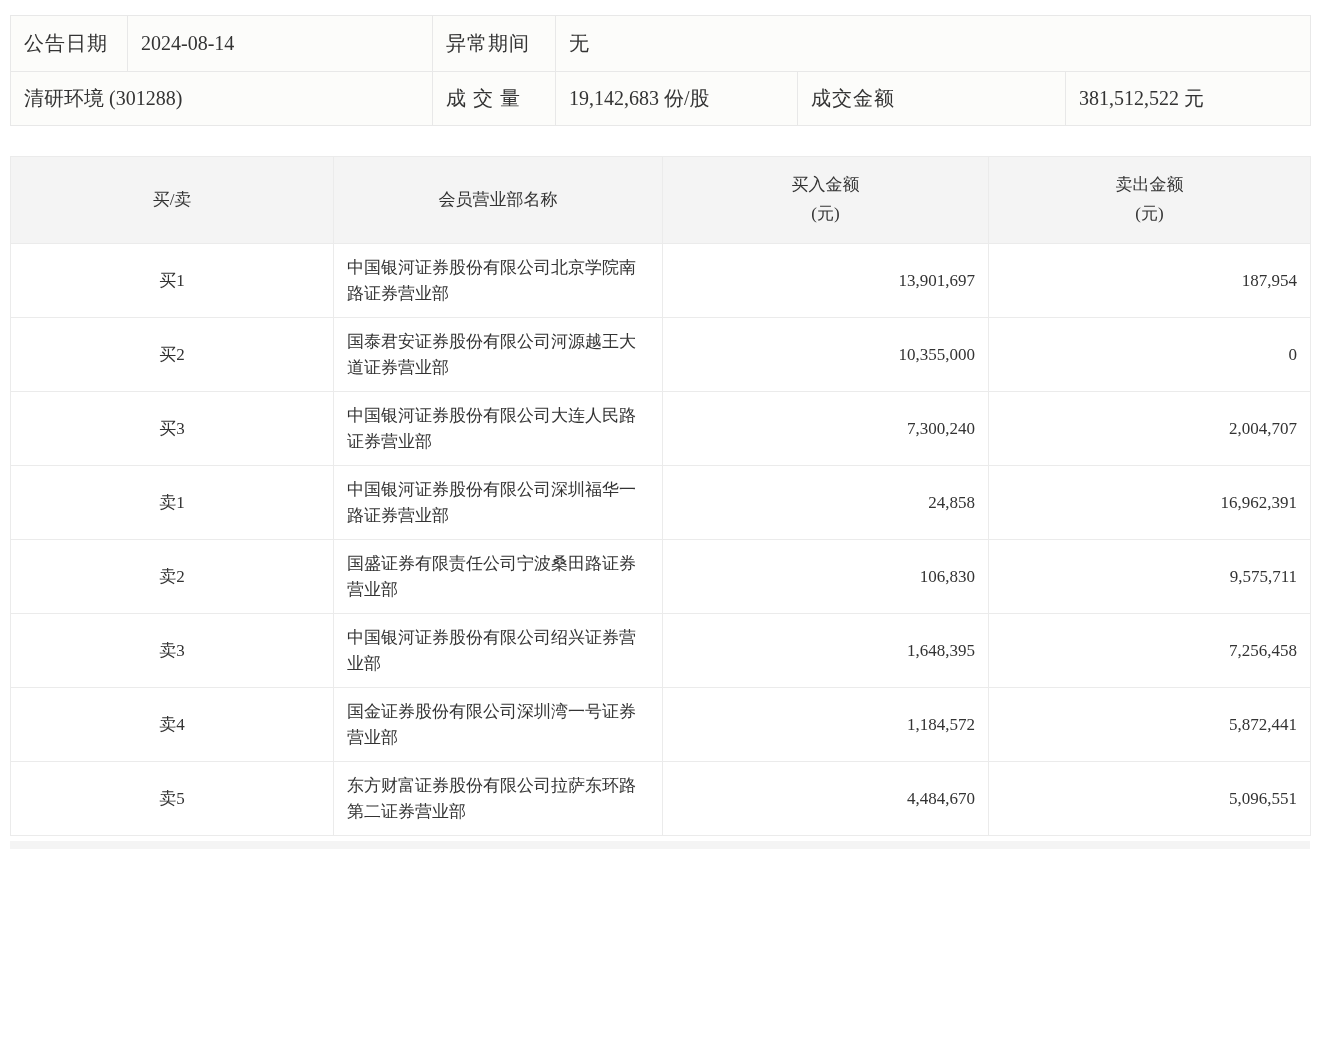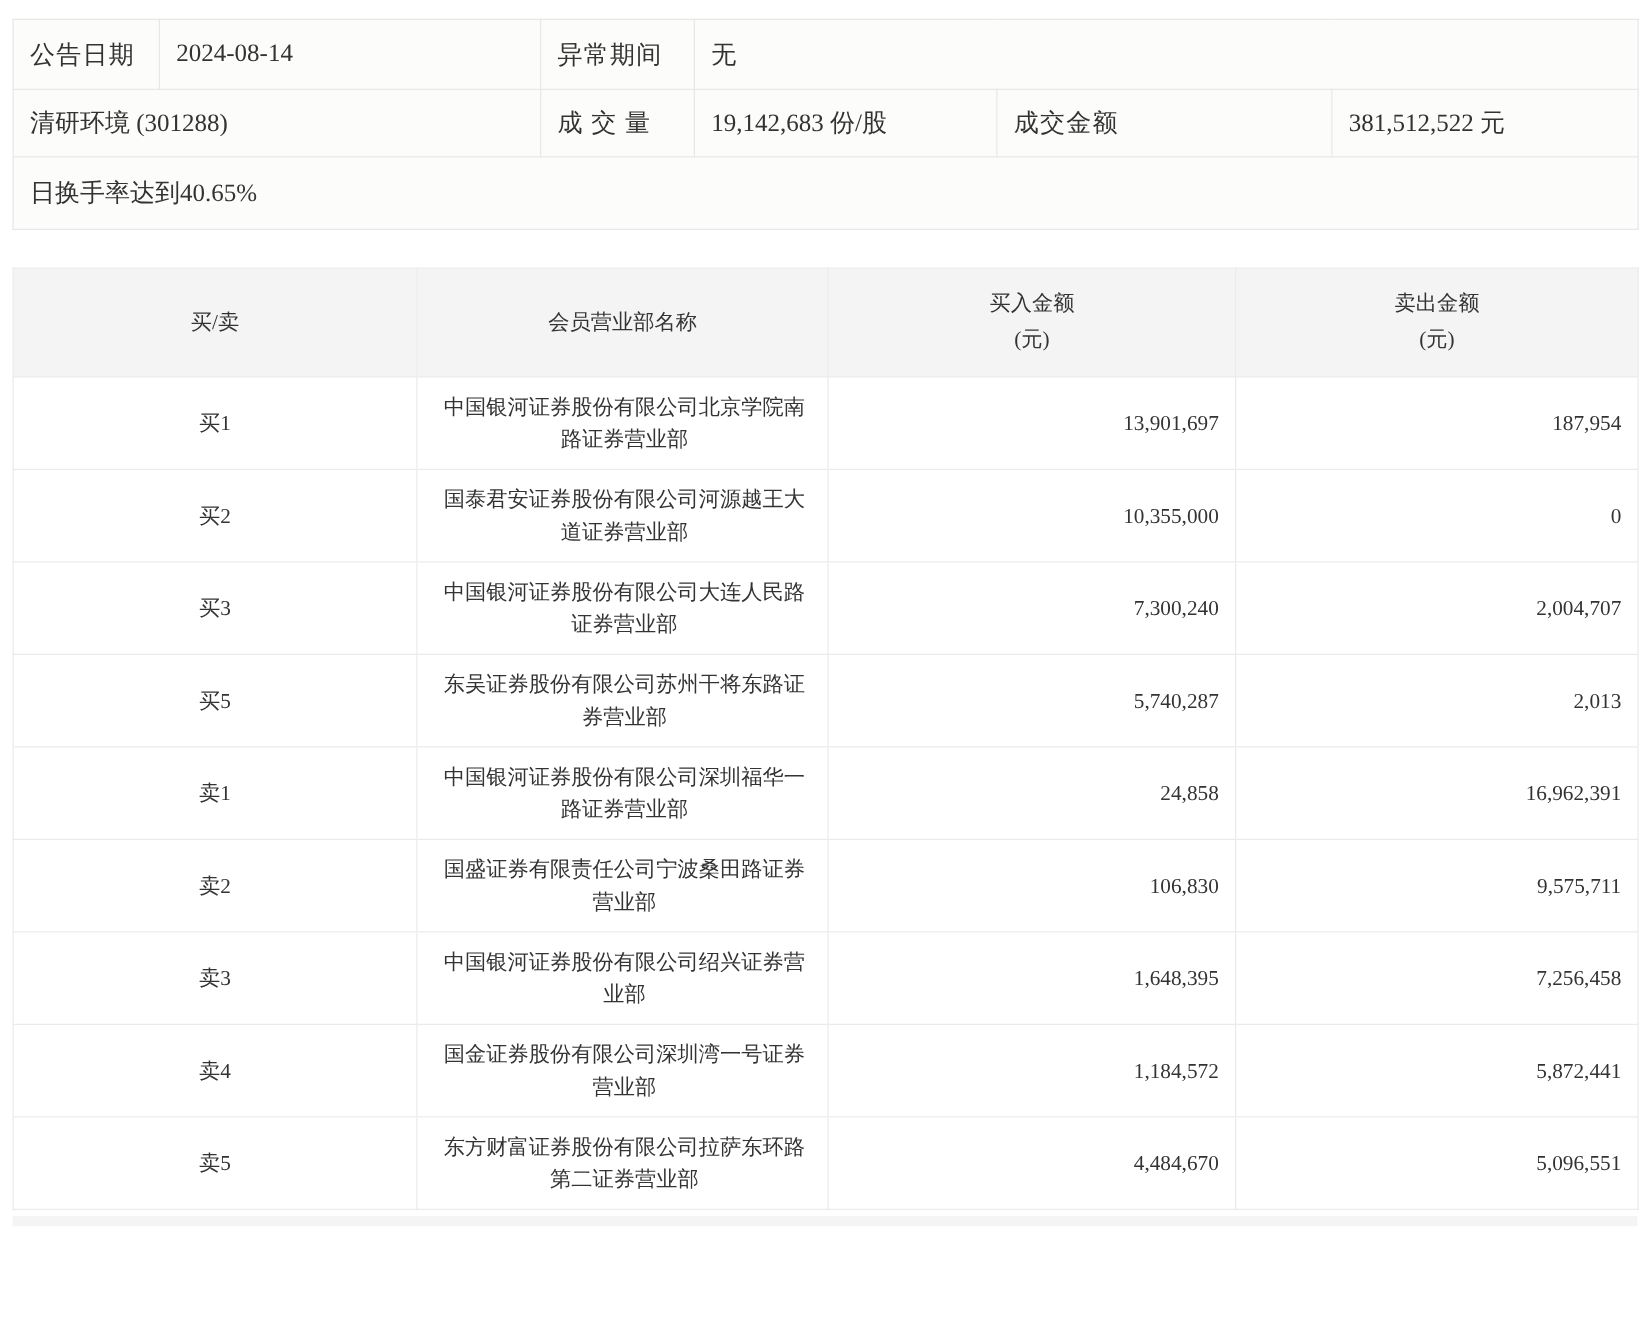--- a/index.html
+++ b/index.html
@@ -50,21 +50,21 @@
     text-align: center;
     line-height: 1.7;
   }
   .main-table tbody td {
     background: #ffffff;
     height: 74px;
     font-size: 17px;
   }
   .main-table td.side { text-align: center; }
   .main-table td.broker {
-    text-align: center;
+    text-align: left;
     padding: 0 10px 0 13px;
     line-height: 26px;
   }
   .main-table td.amount {
     text-align: right;
     padding: 0 13px 0 0;
   }
 
   .bottom-strip {
     width: 1300px;
@@ -93,23 +93,20 @@
         <td>2024-08-14</td>
         <td class="label">异常期间</td>
         <td colspan="3">无</td>
       </tr>
       <tr class="r2">
         <td colspan="2">清研环境 (301288)</td>
         <td class="label">成 交 量</td>
         <td>19,142,683 份/股</td>
         <td class="label">成交金额</td>
         <td>381,512,522 元</td>
-      </tr>
-      <tr class="r3">
-        <td colspan="6">日换手率达到40.65%</td>
       </tr>
     </tbody>
   </table>
 
   <table class="main-table">
     <colgroup>
       <col style="width:323px">
         <col style="width:329px">
         <col style="width:326px">
         <col style="width:322px">
@@ -141,26 +138,20 @@
         <td class="amount">10,355,000</td>
         <td class="amount">0</td>
       </tr>
       <tr>
         <td class="side">买3</td>
         <td class="broker">中国银河证券股份有限公司大连人民路证券营业部</td>
         <td class="amount">7,300,240</td>
         <td class="amount">2,004,707</td>
       </tr>
       <tr>
-        <td class="side">买5</td>
-        <td class="broker">东吴证券股份有限公司苏州干将东路证券营业部</td>
-        <td class="amount">5,740,287</td>
-        <td class="amount">2,013</td>
-      </tr>
-      <tr>
         <td class="side">卖1</td>
         <td class="broker">中国银河证券股份有限公司深圳福华一路证券营业部</td>
         <td class="amount">24,858</td>
         <td class="amount">16,962,391</td>
       </tr>
       <tr>
         <td class="side">卖2</td>
         <td class="broker">国盛证券有限责任公司宁波桑田路证券营业部</td>
         <td class="amount">106,830</td>
         <td class="amount">9,575,711</td>

